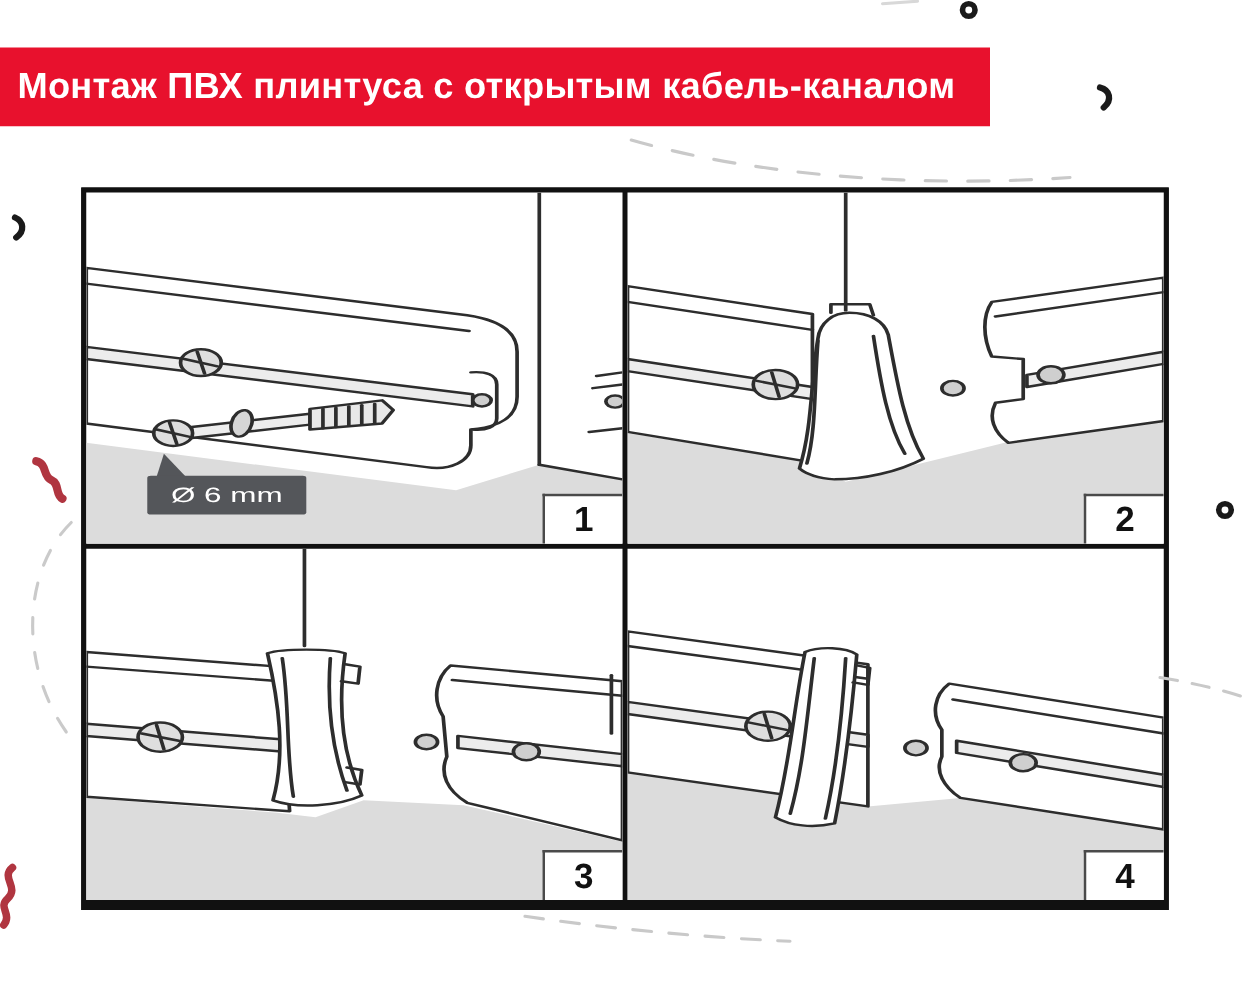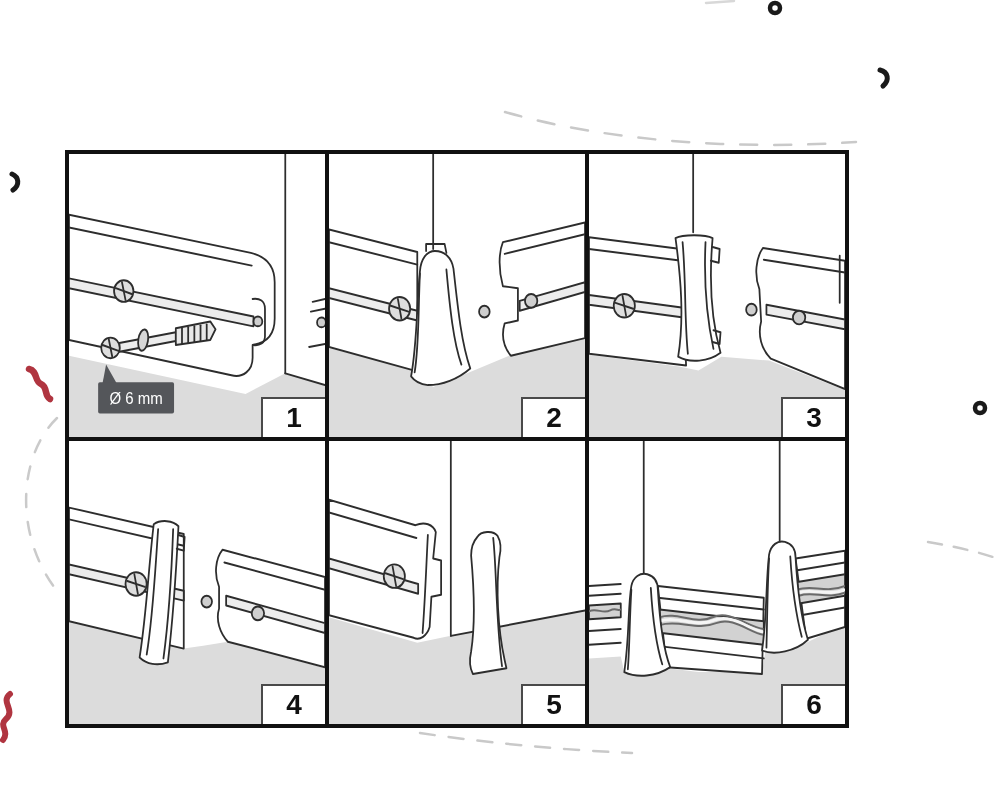--- a/index.html
+++ b/index.html
@@ -7,42 +7,45 @@
     position:relative;width:1000px;height:800px;background:#ffffff;
     overflow:hidden;font-family:"Liberation Sans",sans-serif;
   }
   .banner{
     position:absolute;left:0;top:38px;width:792px;height:63px;
     background:#e8112d;color:#ffffff;display:flex;align-items:center;
     box-sizing:border-box;padding-left:14px;
     font-weight:bold;font-size:29px;letter-spacing:0.2px;white-space:nowrap;
   }
   .grid{
-    position:absolute;left:65px;top:150px;width:784px;height:578px;
+    position:absolute;left:65px;top:150px;width:870px;height:578px;
     box-sizing:border-box;border:4px solid #111;background:#111;
-    display:grid;grid-template-columns:repeat(3,1fr);grid-template-rows:repeat(2,1fr);
+    display:grid;grid-template-columns:repeat(2,1fr);grid-template-rows:repeat(2,1fr);
     grid-gap:4px;
   }
   .cell{position:relative;background:#ffffff;overflow:hidden;}
   .illust{position:absolute;left:0;top:0;width:100%;height:100%;display:block;}
   .badge{
     position:absolute;right:0;bottom:0;width:62px;height:38px;background:#ffffff;
     border-left:2px solid #4a4a4a;border-top:2px solid #4a4a4a;
     display:flex;align-items:center;justify-content:center;
     font-size:28px;font-weight:bold;color:#111;
   }
   .deco{position:absolute;left:0;top:0;width:1000px;height:800px;pointer-events:none;}
   .line{stroke:#2d2d2d;stroke-width:2;fill:none;stroke-linecap:round;stroke-linejoin:round;}
   text.tag{font-size:17px;fill:#ffffff;font-family:"Liberation Sans",sans-serif;}
 </style>
 </head>
 <body>
 
 <div class="canvas">
 
+  <div class="banner">
+    <span>Монтаж ПВХ плинтуса с открытым кабель-каналом</span>
+  </div>
 
   <div class="grid">
 
     <div class="cell">
       <svg class="illust" viewBox="0 0 290 289" preserveAspectRatio="none">
         <path d="M0,206 L200,245 L245,224 L290,236 L290,289 L0,289 Z" fill="#dcdcdc"></path>
         <g class="line">
           <line x1="245" y1="0" x2="245" y2="224"></line>
           <line x1="245" y1="224" x2="290" y2="236"></line>
           <line x1="276" y1="151" x2="290" y2="148"></line>

